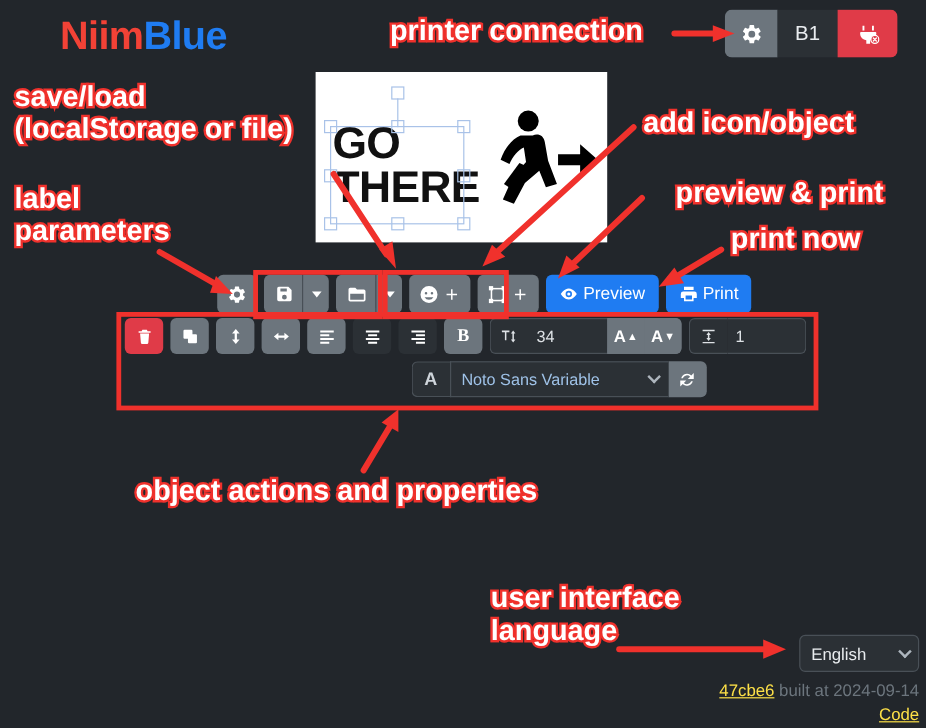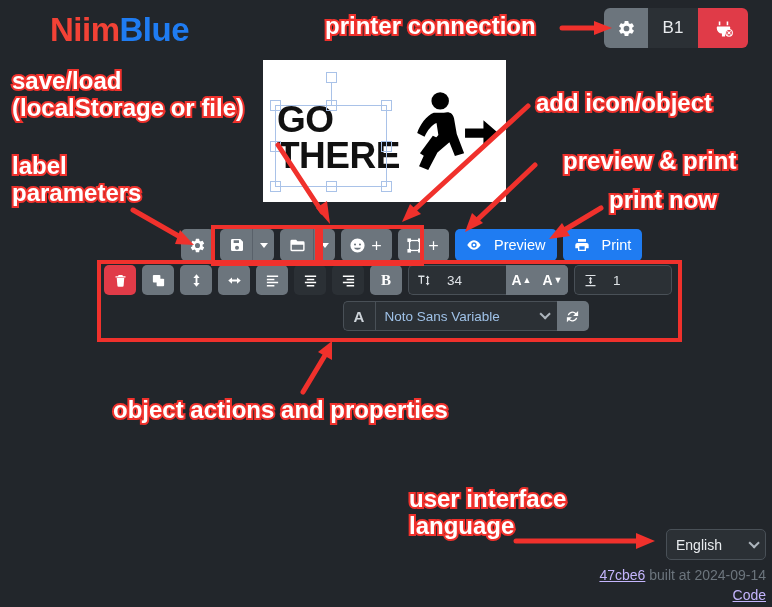--- a/index.html
+++ b/index.html
@@ -87,21 +87,21 @@
   .split .tb-caret {
     display: flex; align-items: center; justify-content: center;
     width: 22px; height: 32px; background: #6c757d;
     border: none; border-left: 1px solid #59616a;
     border-top-right-radius: 5px; border-bottom-right-radius: 5px;
     cursor: pointer;
   }
   .caret { width: 0; height: 0; border-left: 4px solid transparent;
            border-right: 4px solid transparent; border-top: 5px solid #fff; }
   .tb-btn.wide { gap: 3px; }
-  .btn-primary { background: #1f7cf2; padding: 0 11px; gap: 12px; font-size: 14.5px; }
+  .btn-primary { background: #1f7cf2; padding: 0 11px; gap: 4px; font-size: 14.5px; }
   .btn-primary svg { width: 16px; height: 16px; }
 
   .obj-toolbar {
     position: absolute; left: 104px; top: 265px;
     display: flex; flex-direction: column; gap: 6px;
   }
   .obj-row { display: flex; align-items: center; gap: 6px; }
   .obj-row.row2 { justify-content: center; padding-left: 155px; }
   .ob {
     display: flex; align-items: center; justify-content: center;
@@ -166,21 +166,21 @@
     position: absolute; right: 9px; width: 8px; height: 8px;
     border-right: 2px solid #adb5bd; border-bottom: 2px solid #adb5bd;
     transform: rotate(45deg) translateY(-3px);
   }
 
   
   .footer {
     position: absolute; right: 6px; top: 565px;
     text-align: right; color: #6c757d; font-size: 14px; line-height: 1.45;
   }
-  .footer a { color: #c4b5fd; text-decoration: underline; }
+  .footer a { color: #fde047; text-decoration: underline; }
   .footer .line2 { display: block; }
 
   
   .anno {
     position: absolute;
     color: #fff; font-weight: 700; font-size: 24px; line-height: 1.12;
     -webkit-text-stroke: 4px #f0312c;
     paint-order: stroke fill;
     white-space: pre;
   }

